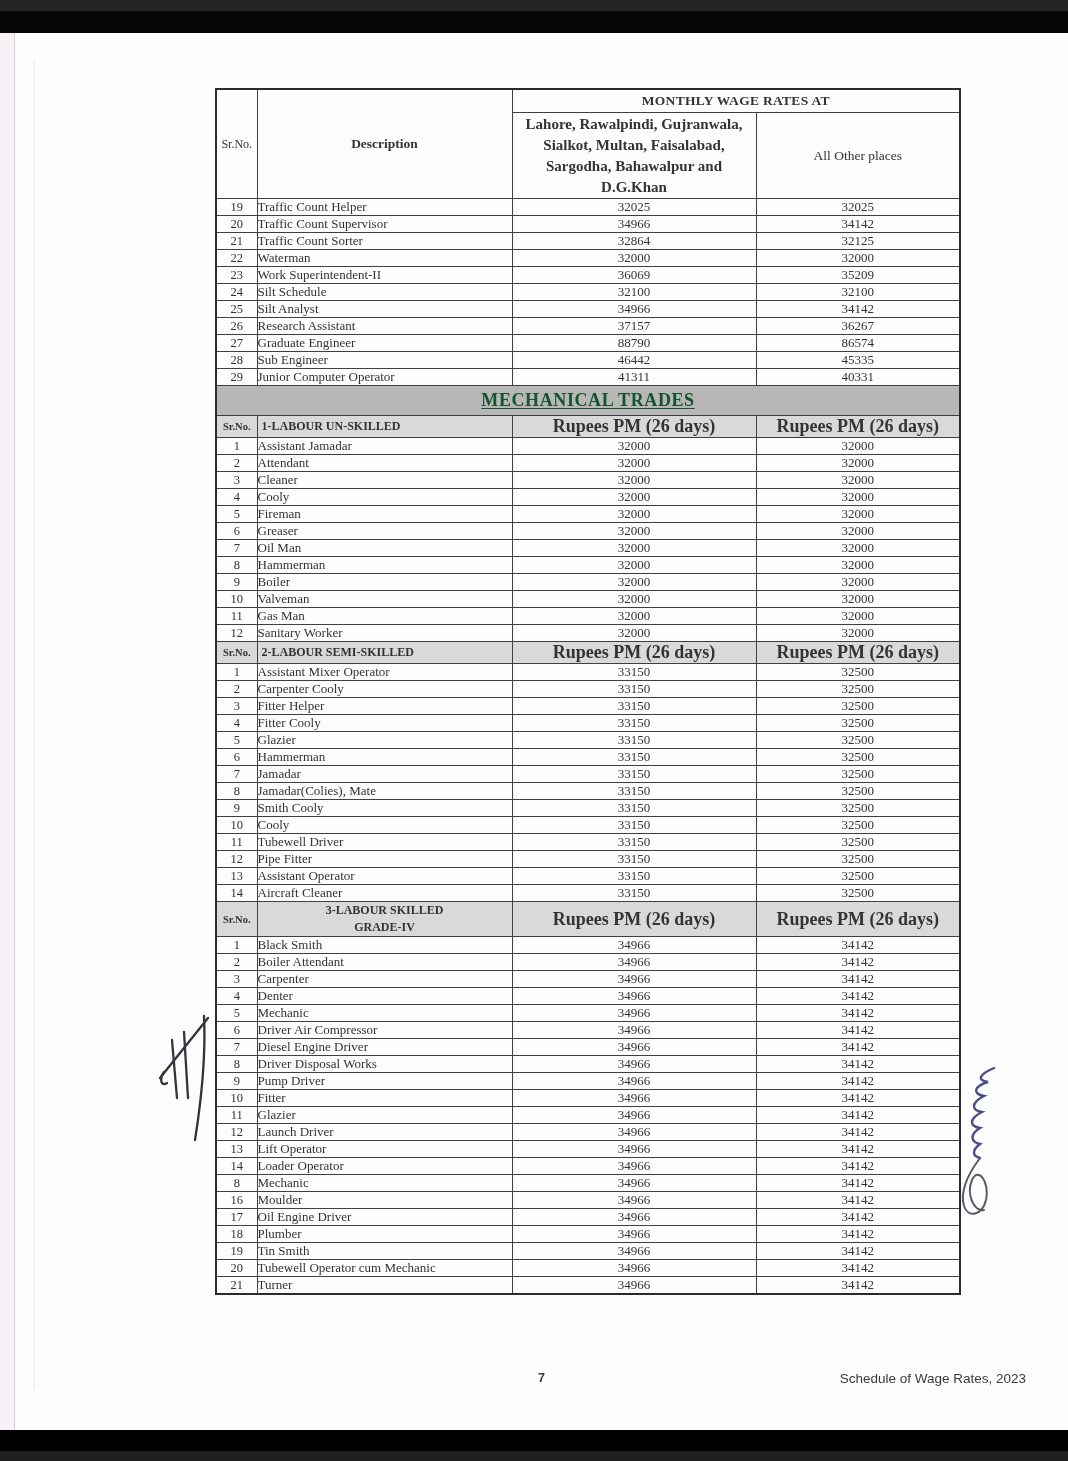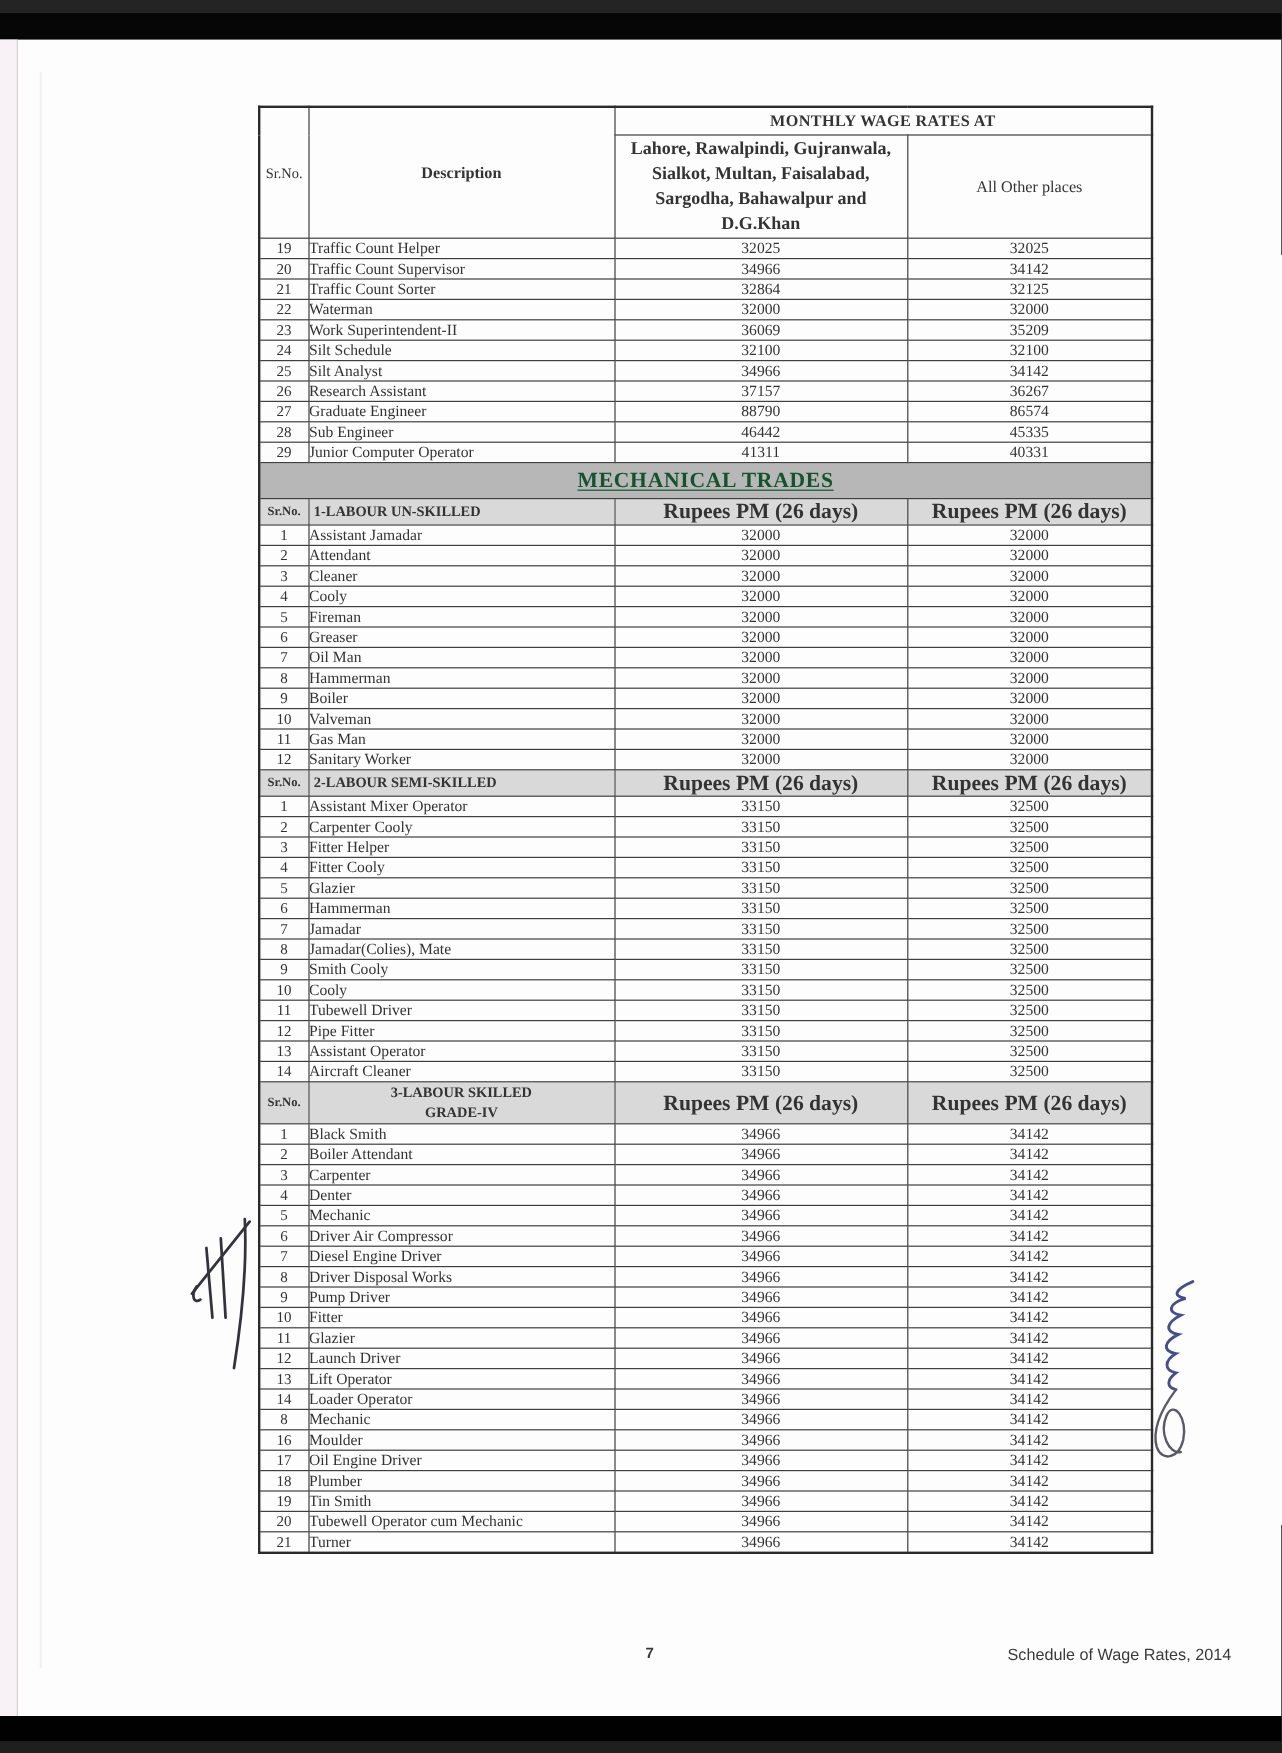--- a/index.html
+++ b/index.html
@@ -457,17 +457,17 @@
   </svg>
 
   <svg class="mark" style="left:950px;top:1062px;" width="62" height="162" viewBox="0 0 62 162">
     <g fill="none" stroke-linecap="round">
       <path stroke="#464f8c" stroke-width="2.4" d="M44,6 C30,12 26,18 38,20 C24,24 22,32 34,34 C22,40 20,48 32,50 C20,56 18,64 30,66 C20,72 20,80 30,82 C22,88 22,94 30,96"></path>
       <path stroke="#5a5a66" stroke-width="2" d="M30,96 C18,112 10,130 14,144 C18,156 32,154 36,138 C40,120 28,104 22,118 C16,132 24,150 34,148"></path>
     </g>
   </svg>
 
   <div class="footer-page">7</div>
-  <div class="footer-title">Schedule of Wage Rates, 2014</div>
+  <div class="footer-title">Schedule of Wage Rates, 2023</div>
 
   <div class="band band-bottom-1"></div>
   <div class="band band-bottom-2"></div>
 </div>
 
 </body></html>

